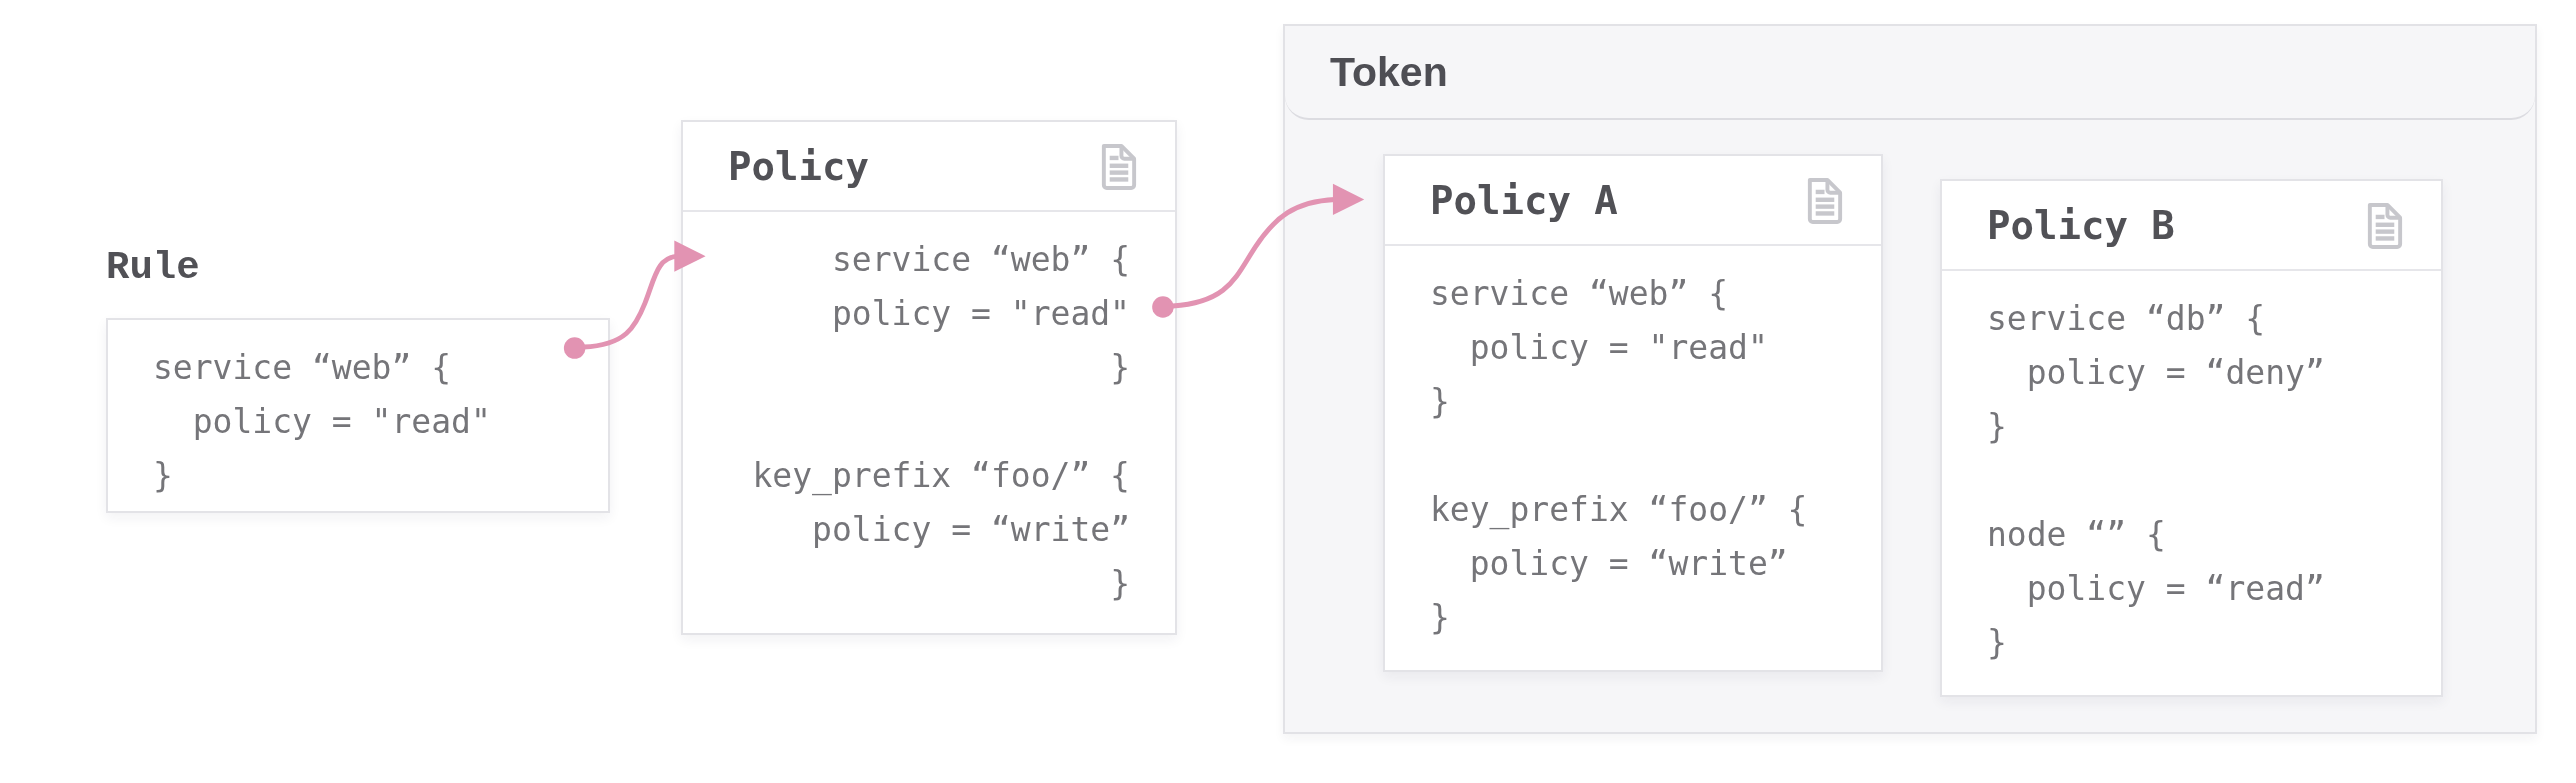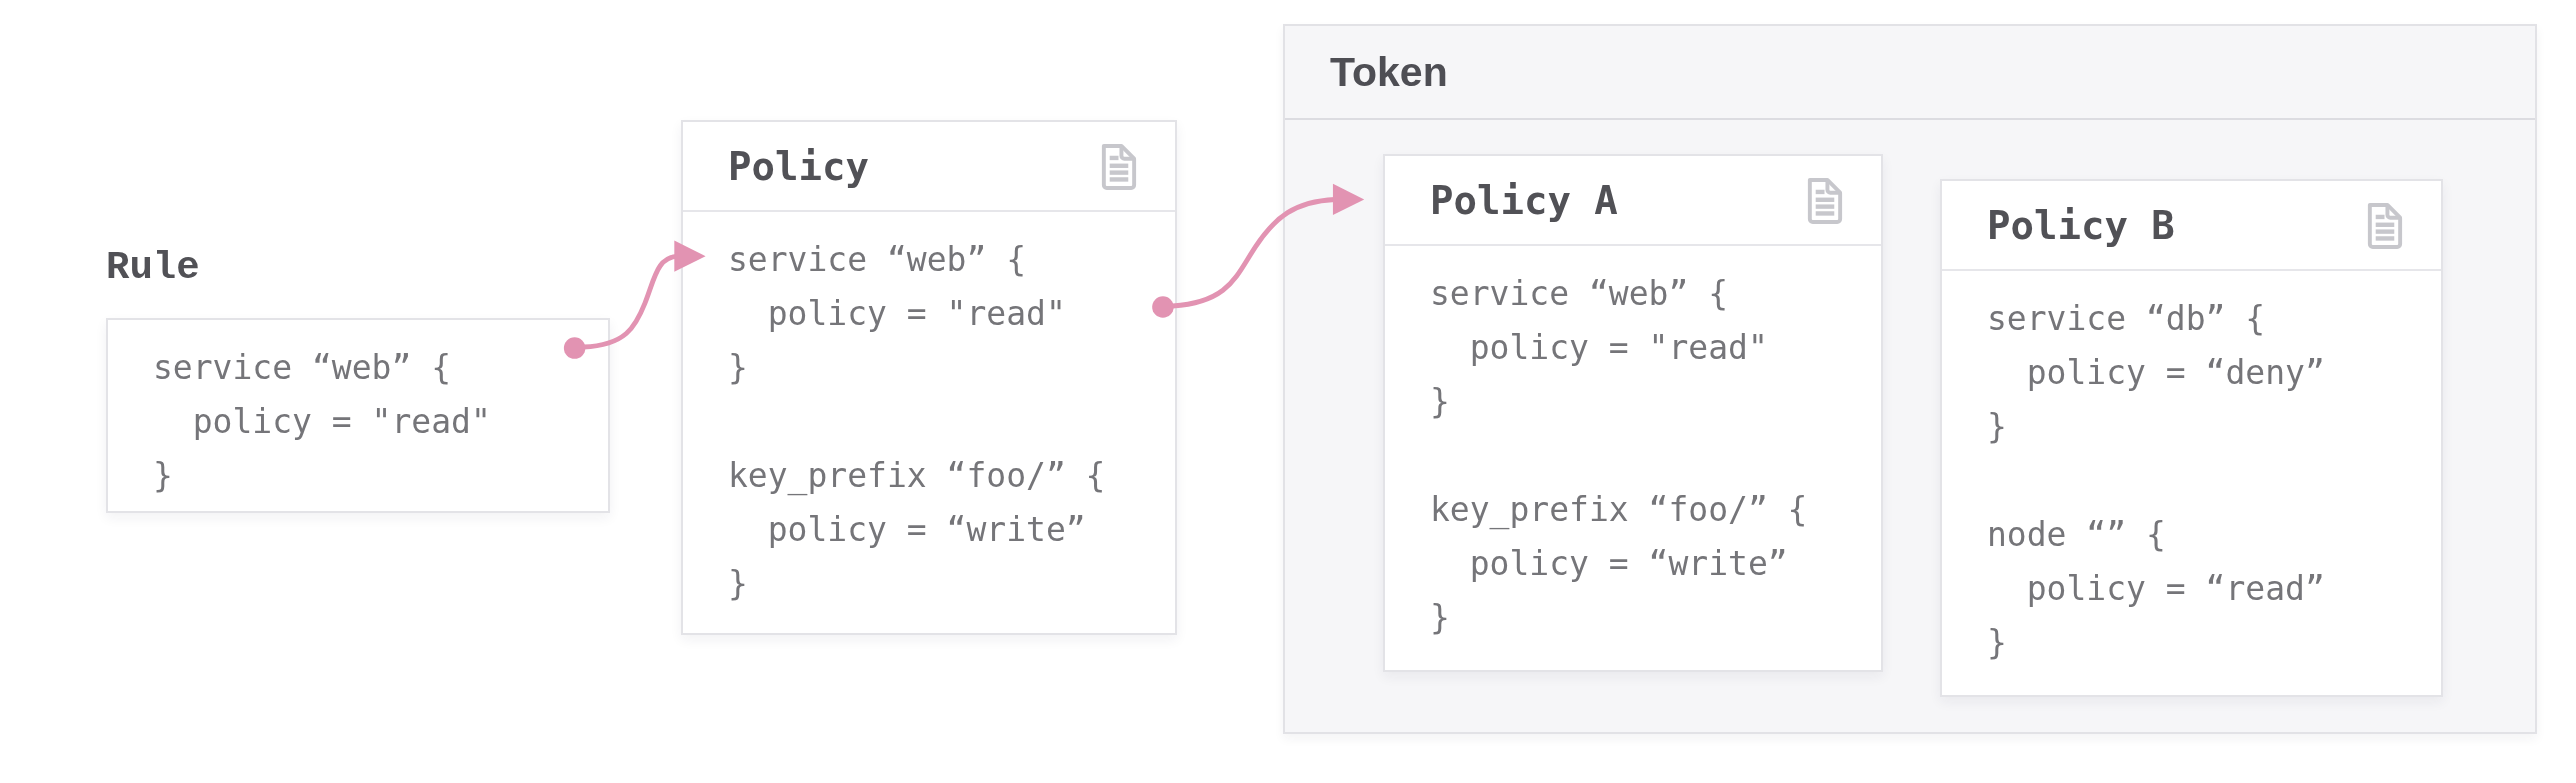--- a/index.html
+++ b/index.html
@@ -53,20 +53,21 @@
     font-size: 33px;
     line-height: 54px;
     color: #757579;
     white-space: pre;
   }
   .policy-card {
     left: 681px;
     top: 120px;
     width: 496px;
     height: 515px;
+    text-align: right;
   }
   .card-header {
     height: 90px;
     display: flex;
     align-items: center;
     justify-content: space-between;
     padding: 0 35px 0 45px;
     border-bottom: 2px solid #e6e6ea;
     box-sizing: border-box;
   }
@@ -89,20 +90,21 @@
     box-sizing: border-box;
   }
   .token-header {
     height: 94px;
     display: flex;
     align-items: center;
     justify-content: space-between;
     padding: 0 41px 0 45px;
     border-bottom: 2px solid #dcdce1;
     box-sizing: border-box;
+    border-radius: 24px;
   }
   .token-title {
     font-size: 41px;
     font-weight: bold;
     color: #4e4e54;
   }
   .token-right {
     display: flex;
     align-items: center;
     gap: 19.5px;

